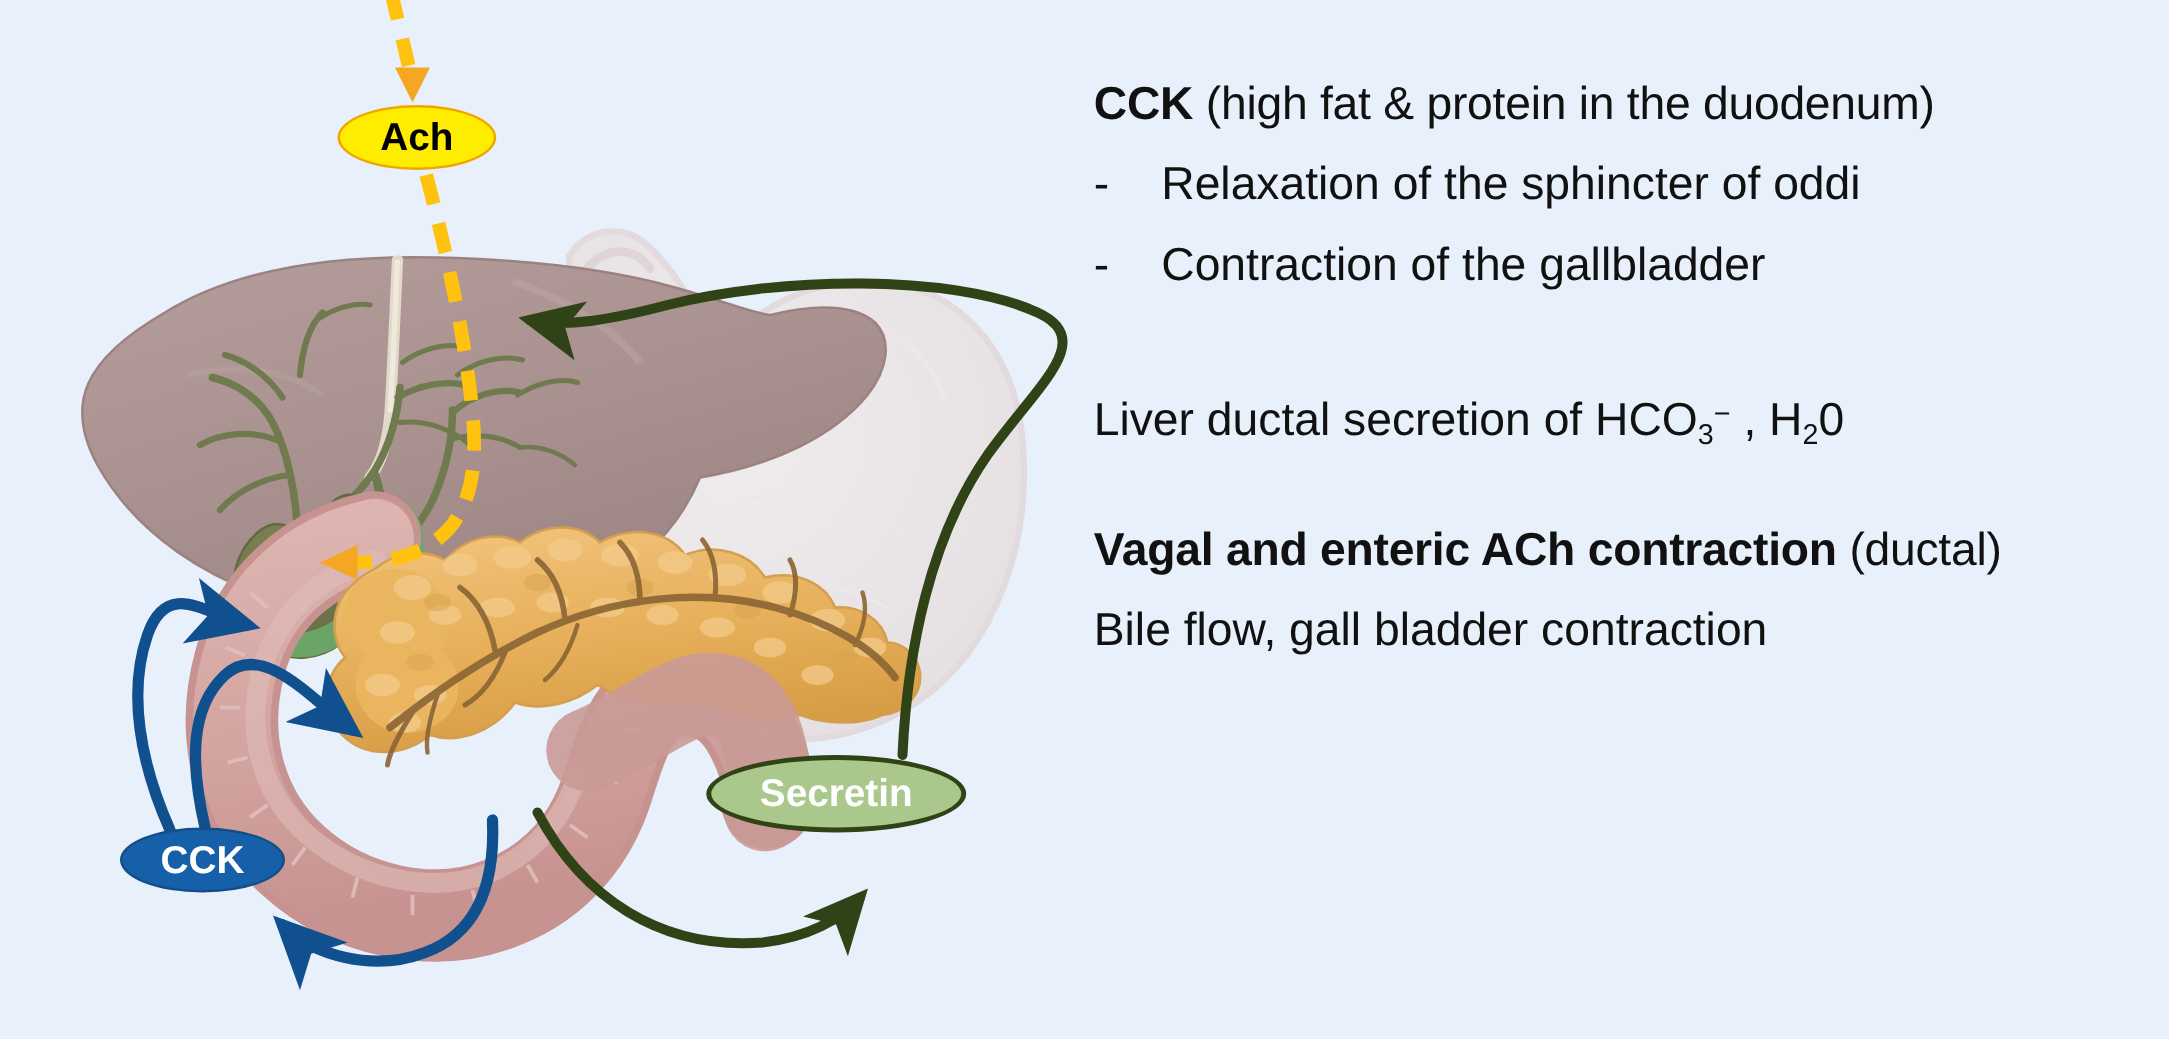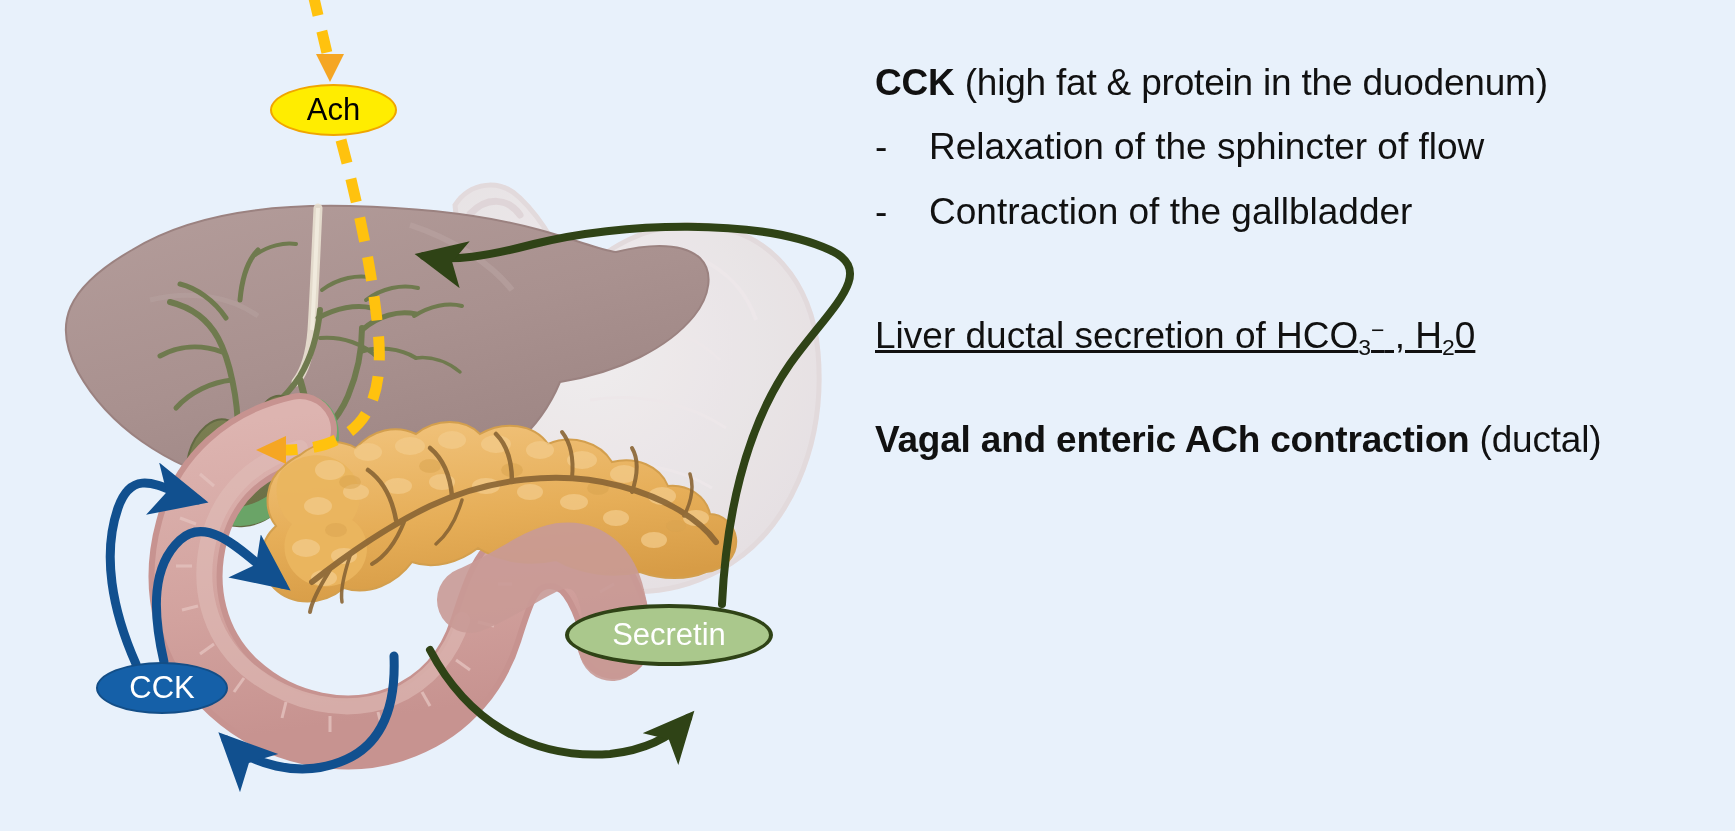--- a/index.html
+++ b/index.html
@@ -33,34 +33,34 @@
     line-height:1.12;
     margin-top:23px;
     white-space:nowrap;
   }
   .bullet-dash{width:54px;flex:0 0 54px;}
   .plain-line{
     font-size:37px;
     line-height:1.12;
     margin-top:23px;
     white-space:nowrap;
-    text-decoration:underline;
   }
   .blk-gap-lg{height:60px;}
   .blk-gap-md{height:58px;}
   sub{font-size:0.62em;vertical-align:-0.30em;}
   sup{font-size:0.62em;vertical-align:0.42em;}
 
   
   .oval{
     position:absolute;
     display:flex;align-items:center;justify-content:center;
     border-radius:50%;
     box-sizing:border-box;
     user-select:none;
+    font-weight:bold;
   }
   #oval-ach{
     left:270px; top:84px; width:127px; height:52px;
     background:#ffed00;
     border:2px solid #f0a500;
     color:#000;
     font-size:31px;
   }
   #oval-cck{
     left:96px; top:662px; width:132px; height:52px;
@@ -333,32 +333,33 @@
   <span>Secretin</span>
 </div>
 
 <div class="text-panel">
 
   <div class="para-title">
     <b>CCK</b><span> (high fat &amp; protein in the duodenum)</span>
   </div>
   <div class="bullet-row">
     <span class="bullet-dash">-</span>
-    <span>Relaxation of the sphincter of flow</span>
+    <span>Relaxation of the sphincter of oddi</span>
   </div>
   <div class="bullet-row">
     <span class="bullet-dash">-</span>
     <span>Contraction of the gallbladder</span>
   </div>
 
   <div class="blk-gap-lg"></div>
 
   <div class="plain-line">
     <span>Liver ductal secretion of HCO</span><sub>3</sub><sup>−</sup><span> , H</span><sub>2</sub><span>0</span>
   </div>
 
   <div class="blk-gap-md"></div>
 
   <div class="para-title">
     <b>Vagal and enteric ACh contraction</b><span> (ductal)</span>
   </div>
+  <div class="plain-line">Bile flow, gall bladder contraction</div>
 
 </div>
 
 </body></html>

